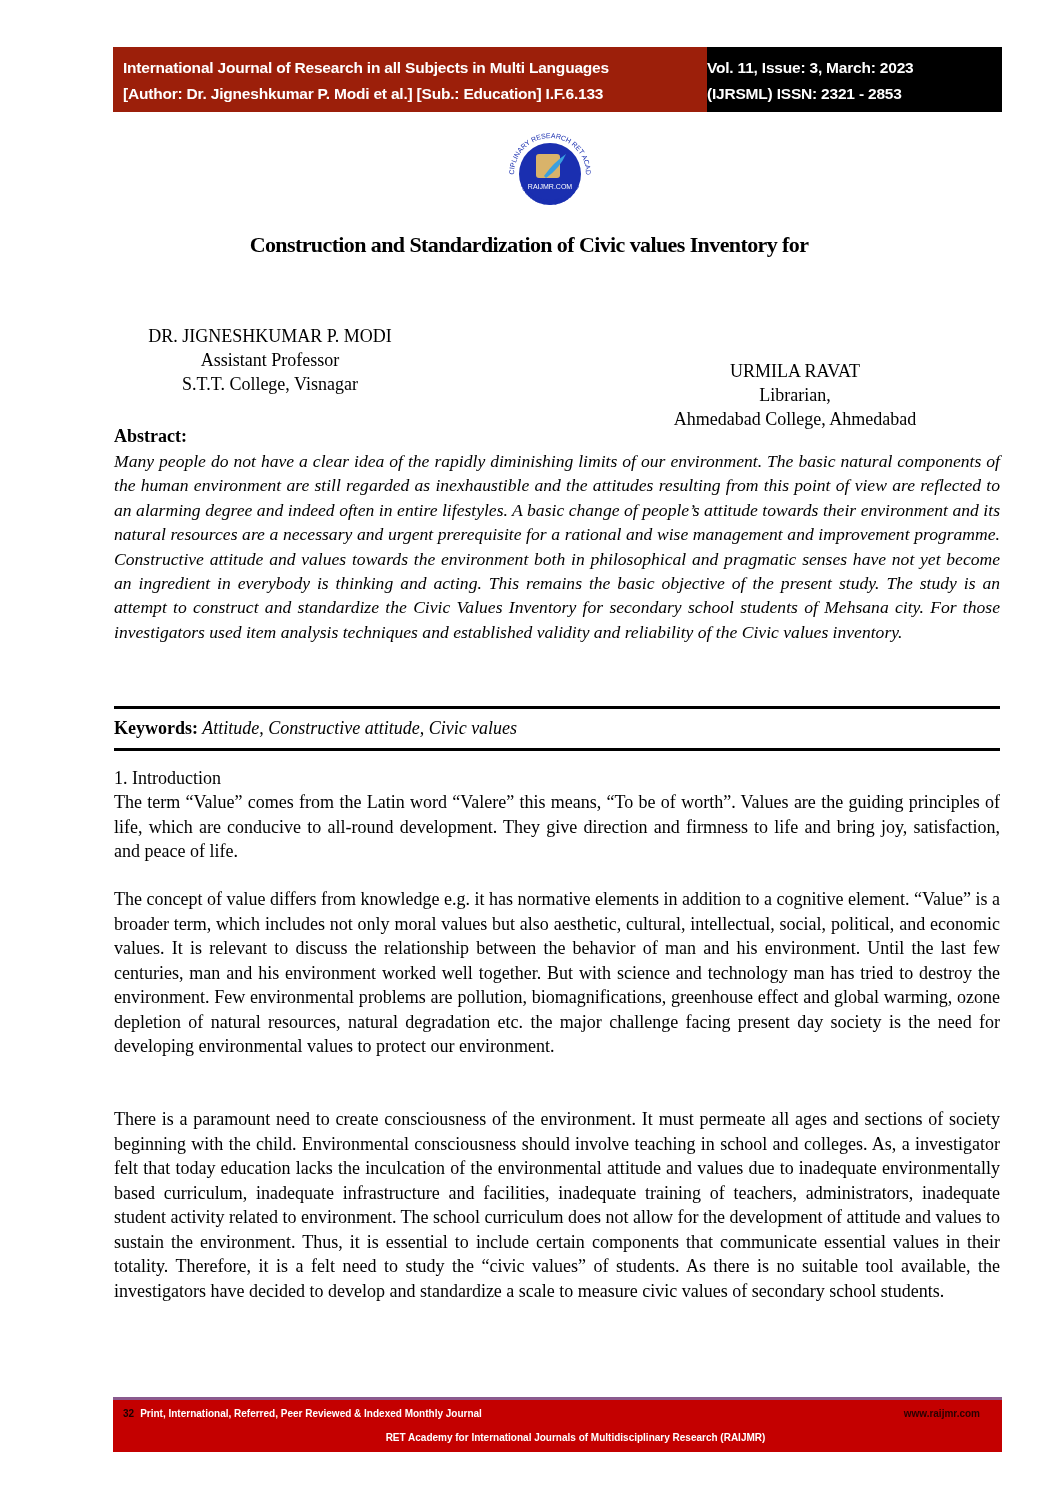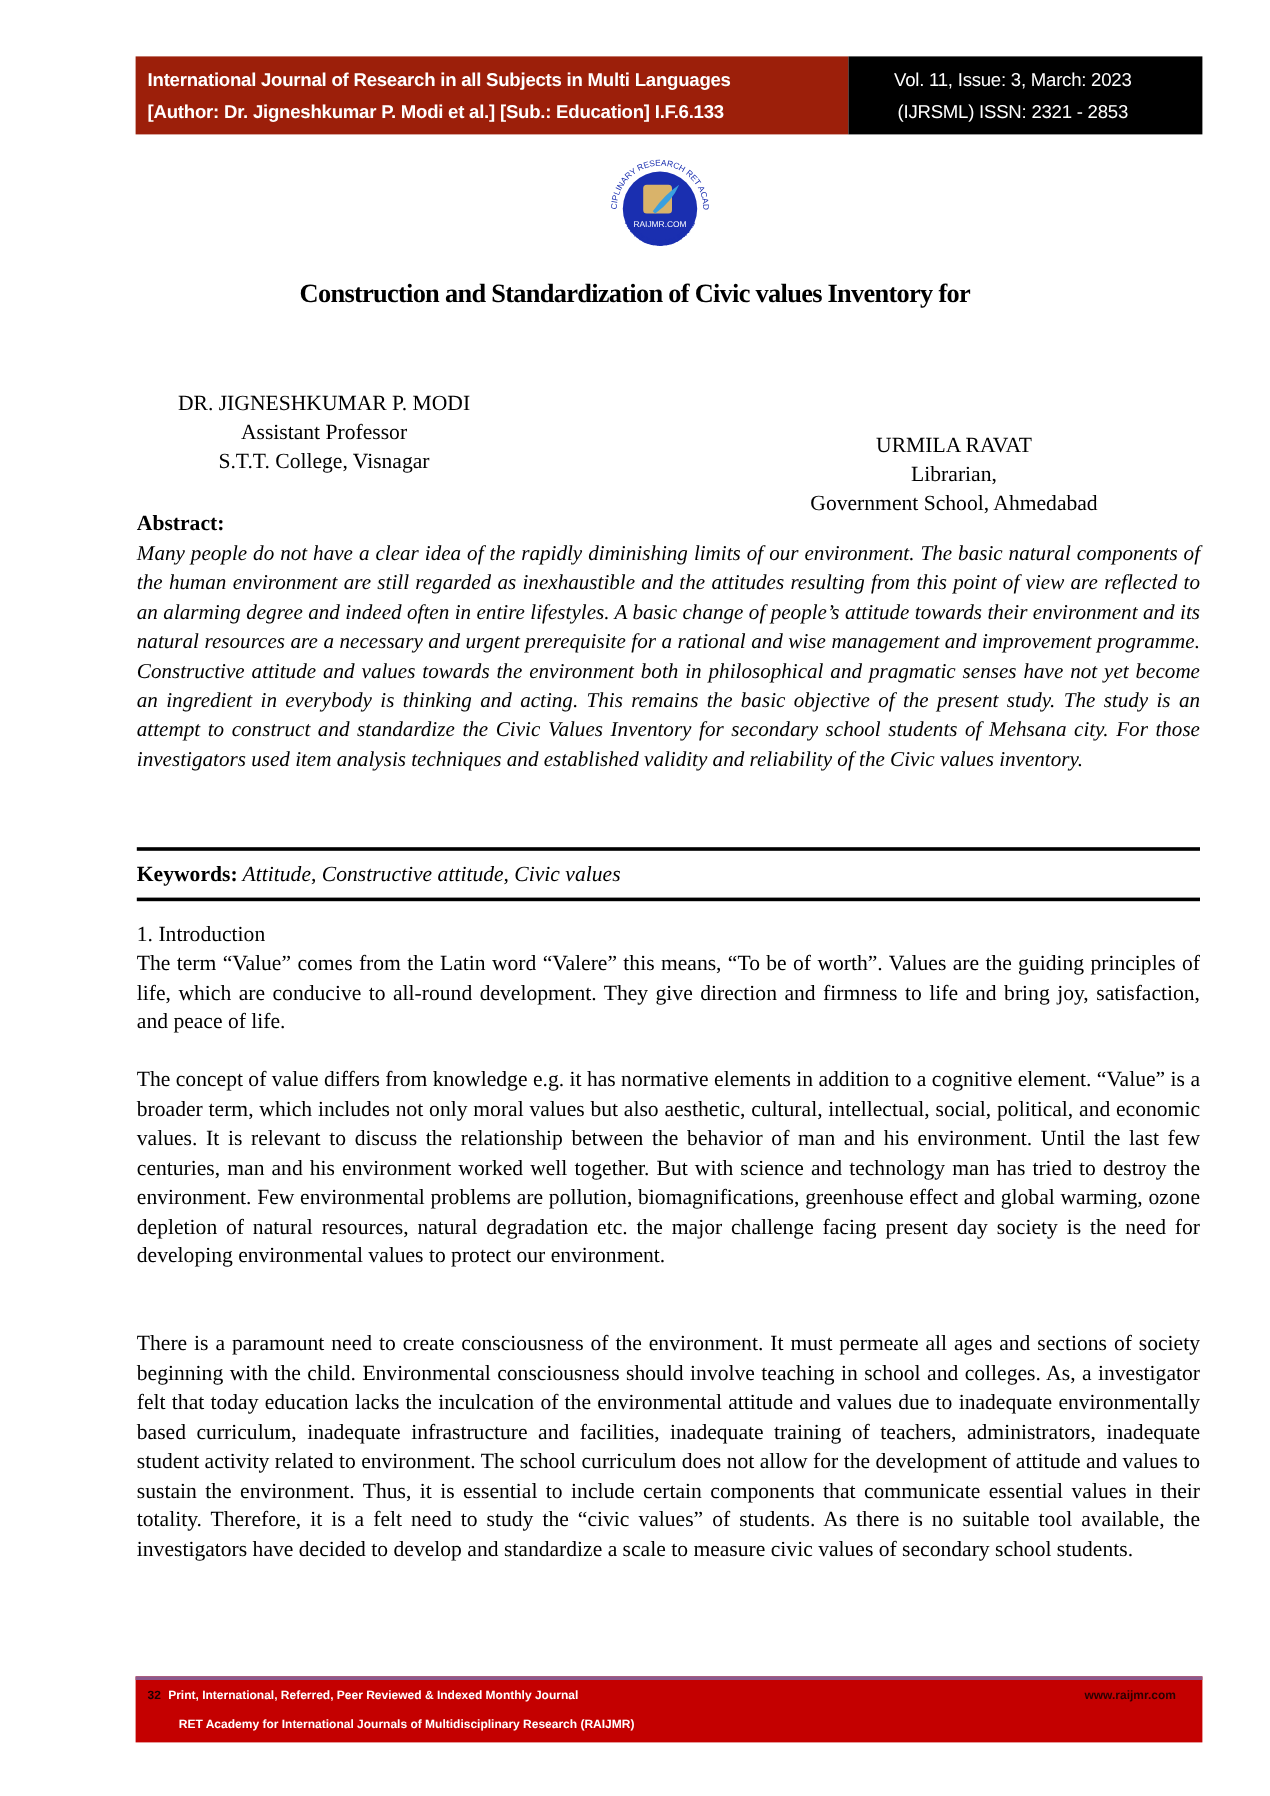--- a/index.html
+++ b/index.html
@@ -1,20 +1,20 @@
 <!DOCTYPE html>
 <html><head>
 <meta charset="utf-8">
 <style>
   html, body { margin: 0; padding: 0; background: #ffffff; }
   body { width: 1058px; height: 1497px; position: relative; overflow: hidden; font-family: "Liberation Serif", serif; color: #000; }
 
   .header { position: absolute; left: 113px; top: 47px; width: 889px; height: 65px; display: flex; border-radius: 21px; }
   .header-left { background: #9c1f0a; width: 594px; height: 100%; color: #fff; font-family: "Liberation Sans", sans-serif; font-weight: bold; font-size: 15.5px; box-sizing: border-box; padding: 8px 0 0 10px; line-height: 26px; letter-spacing: -0.2px; }
-  .header-right { background: #000; flex: 1; height: 100%; color: #fff; font-family: "Liberation Sans", sans-serif; font-weight: normal; font-size: 15.5px; box-sizing: border-box; padding: 8px 21px 0 0; line-height: 26px; text-align: center; letter-spacing: -0.2px; }
+  .header-right { background: #000; flex: 1; height: 100%; color: #fff; font-family: "Liberation Sans", sans-serif; font-weight: bold; font-size: 15.5px; box-sizing: border-box; padding: 8px 21px 0 0; line-height: 26px; text-align: left; letter-spacing: -0.2px; }
   .header-right div { padding-right: 0; }
 
   .logo { position: absolute; left: 500px; top: 122px; width: 100px; height: 100px; }
 
   .title { position: absolute; left: 60px; width: 938px; top: 226px; text-align: center; font-weight: bold; font-size: 22px; line-height: 37px; letter-spacing: -0.6px; }
 
   .author { position: absolute; top: 324px; text-align: center; font-size: 18px; line-height: 24px; }
   .author.a1 { left: 120px; width: 300px; }
   .author.a2 { left: 620px; width: 350px; margin-top: 35px; }
 
@@ -32,21 +32,21 @@
 
   .intro-head { top: 766px; font-weight: normal; }
   .intro-p1 { top: 790px; }
   .intro-p2 { top: 887px; }
   .intro-p3 { top: 1107px; }
 
   .footer { position: absolute; left: 113px; top: 1397px; width: 889px; height: 55px; background: #c40000; border-top: 3px solid #8a5a8e; box-sizing: border-box; font-family: "Liberation Sans", sans-serif; font-weight: bold; font-size: 10px; color: #fff; }
   .footer-row1 { position: absolute; left: 10px; top: 3px; right: 22px; height: 22px; line-height: 22px; }
   .footer-row1 .page-num { color: #1a0000; margin-right: 6px; }
   .footer-row1 .site { position: absolute; right: 0; top: 0; color: #2a0000; }
-  .footer-row2 { position: absolute; left: 0; right: 0; top: 27px; text-align: left; line-height: 22px; margin-left: 36px; }
+  .footer-row2 { position: absolute; left: 0; right: 0; top: 27px; text-align: center; line-height: 22px; margin-left: 36px; }
 </style>
 </head>
 <body>
 
 <div class="header">
   <div class="header-left">
     <div>International Journal of Research in all Subjects in Multi Languages</div>
     <div>[Author: Dr. Jigneshkumar P. Modi et al.] [Sub.: Education] I.F.6.133</div>
   </div>
   <div class="header-right">
@@ -74,21 +74,21 @@
 </div>
 
 <div class="author a1">
   <div>DR. JIGNESHKUMAR P. MODI</div>
   <div>Assistant Professor</div>
   <div>S.T.T. College, Visnagar</div>
 </div>
 <div class="author a2">
   <div>URMILA RAVAT</div>
   <div>Librarian,</div>
-  <div>Government School, Ahmedabad</div>
+  <div>Ahmedabad College, Ahmedabad</div>
 </div>
 
 <div class="section abstract-head">Abstract:</div>
 <div class="section abstract-body">Many people do not have a clear idea of the rapidly diminishing limits of our environment. The basic natural components of the human environment are still regarded as inexhaustible and the attitudes resulting from this point of view are reflected to an alarming degree and indeed often in entire lifestyles. A basic change of people’s attitude towards their environment and its natural resources are a necessary and urgent prerequisite for a rational and wise management and improvement programme. Constructive attitude and values towards the environment both in philosophical and pragmatic senses have not yet become an ingredient in everybody is thinking and acting. This remains the basic objective of the present study. The study is an attempt to construct and standardize the Civic Values Inventory for secondary school students of Mehsana city. For those investigators used item analysis techniques and established validity and reliability of the Civic values inventory.</div>
 
 <div class="rule r1"></div>
 <div class="section keywords">
   <span class="kw-label">Keywords:</span><span class="kw-values"> Attitude, Constructive attitude, Civic values</span>
 </div>
 <div class="rule r2"></div>

